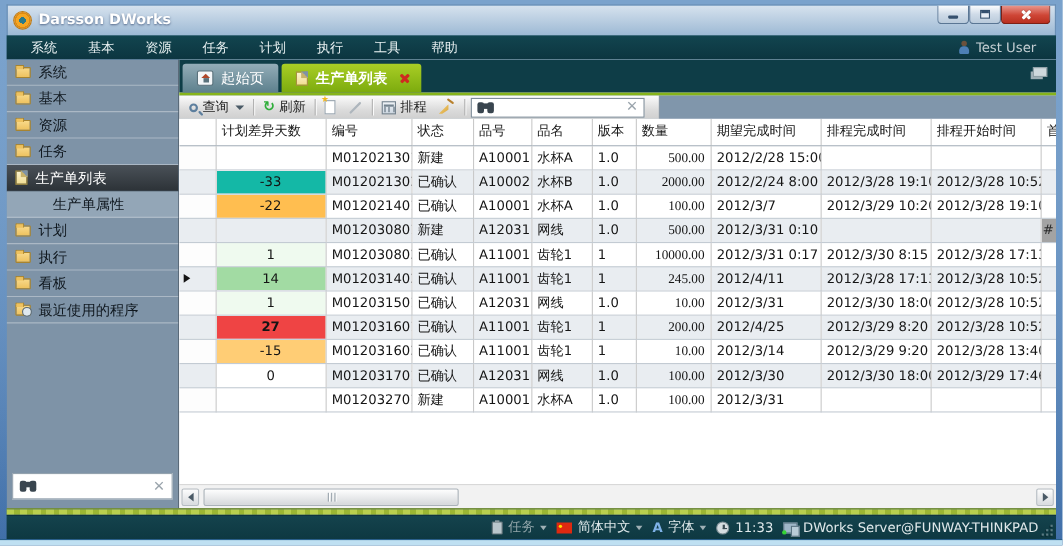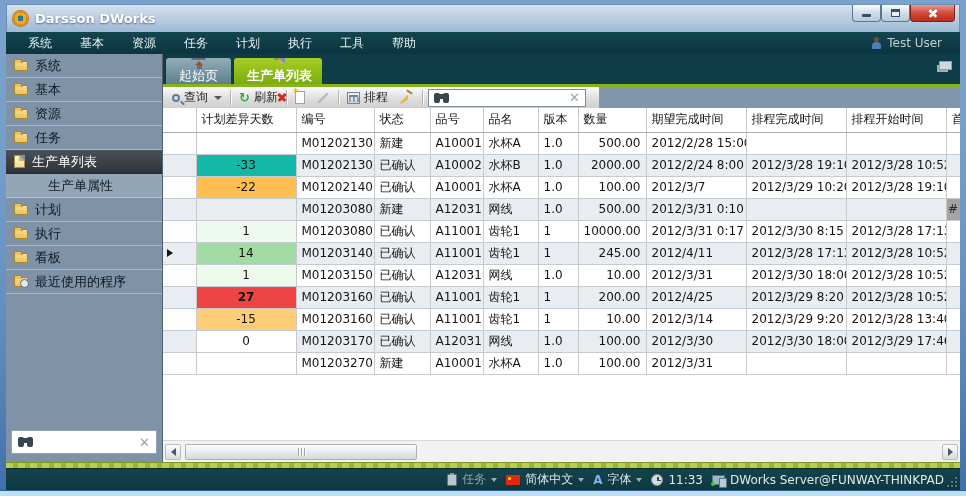--- a/index.html
+++ b/index.html
@@ -68,21 +68,21 @@
   .binoc:before,.binoc:after { content:""; position:absolute; top:0; width:6px; height:10px; background:#39454f; border-radius:2px; }
   .binoc:before { left:0; } .binoc:after { right:0; }
   .binoc i { position:absolute; left:5px; top:1px; width:5px; height:5px; background:#39454f; }
   .clear-x { color:#9aa4ac; font-weight:bold; font-size:13px; line-height:1; }
 
   
   .main { flex:1; min-width:0; display:flex; flex-direction:column; background:#ffffff; }
 
   .tabstrip { height:30px; background:#0e3d47; display:flex; align-items:flex-end; padding-left:3px; position:relative; }
   .tab { height:26px; display:flex; align-items:center; gap:7px; padding:0 13px; color:#fff; font-size:13px;
-         border-radius:3px 3px 0 0; margin-right:3px; cursor:default;flex-direction:column; }
+         border-radius:3px 3px 0 0; margin-right:3px; cursor:default; }
   .tab-home { background:linear-gradient(#93adb8,#5d808d); }
   .tab-active { background:linear-gradient(#a9ce25,#7cab0e); font-weight:bold; padding-right:10px; }
   .home-chip { width:15px; height:14px; background:#f3f6f8; border:1px solid #5a727c; border-radius:2px; position:relative; }
   .home-chip:before { content:""; position:absolute; left:2.5px; top:2px; border-left:4.5px solid transparent; border-right:4.5px solid transparent; border-bottom:4px solid #b0482a; }
   .home-chip:after { content:""; position:absolute; left:4.5px; top:6px; width:5px; height:4px; background:#5a727c; }
   .tab-close { position:relative; width:10px; height:10px; margin-left:4px; }
   .tab-close:before,.tab-close:after { content:""; position:absolute; left:0; top:4px; width:10px; height:2.5px; background:#cf2a20; border-radius:1px; }
   .tab-close:before { transform:rotate(45deg); } .tab-close:after { transform:rotate(-45deg); }
   .float-icon { position:absolute; right:8px; top:7px; width:13px; height:9px; background:#cfd9dd; border:1px solid #8fa0a6; box-shadow:-3px 3px 0 -1px #9fb0b6; }
   .greenline { height:3px; background:#86b41a; }
@@ -115,21 +115,21 @@
   
   .gridwrap { flex:1; overflow:hidden; background:#fff; }
   table.grid { border-collapse:collapse; table-layout:fixed; width:797px; font-size:12px; color:#141414; }
   .grid th { height:24px; font-weight:normal; text-align:left; padding:0 5px; background:#fff;
              border-right:1px solid #c9c9c9; border-bottom:1px solid #a8b2bc; white-space:nowrap; overflow:hidden; }
   .grid td { height:22px; padding:0 5px; border-right:1px solid #c9c9c9; border-bottom:1px solid #c3cbd3;
              white-space:nowrap; overflow:hidden; }
   .grid tr.alt td { background:#e9edf1; }
   .grid td.c-sel { background:#fdfdfd; padding:0 2px; }
   .grid td.c-diff { text-align:center; }
-  .grid td.c-qty { text-align:right; }
+  .grid td.c-qty { text-align:right;font-family:Liberation Serif, serif; }
   .grid td.c-extra { padding:0 1px; }
   .grid td.c-extra.filled { background:#a3a3a3; color:#2a2a2a; text-align:center; }
   .row-arrow { display:inline-block; width:0; height:0; border-left:6px solid #141414; border-top:4.5px solid transparent; border-bottom:4.5px solid transparent; margin-left:2px; }
 
   
   .hscroll { height:22px; background:#f2f2f2; border-top:1px solid #d8d8d8; display:flex; align-items:center; padding:2px 2px; gap:2px; }
   .hs-btn { width:16px; height:16px; background:linear-gradient(#fdfdfd,#d8dbde); border:1px solid #b5bcc2; border-radius:2px;
             display:flex; align-items:center; justify-content:center; }
   .hs-btn i { width:0; height:0; border-top:4px solid transparent; border-bottom:4px solid transparent; }
   .hs-left i { border-right:5px solid #4a5a66; } .hs-right i { border-left:5px solid #4a5a66; }

